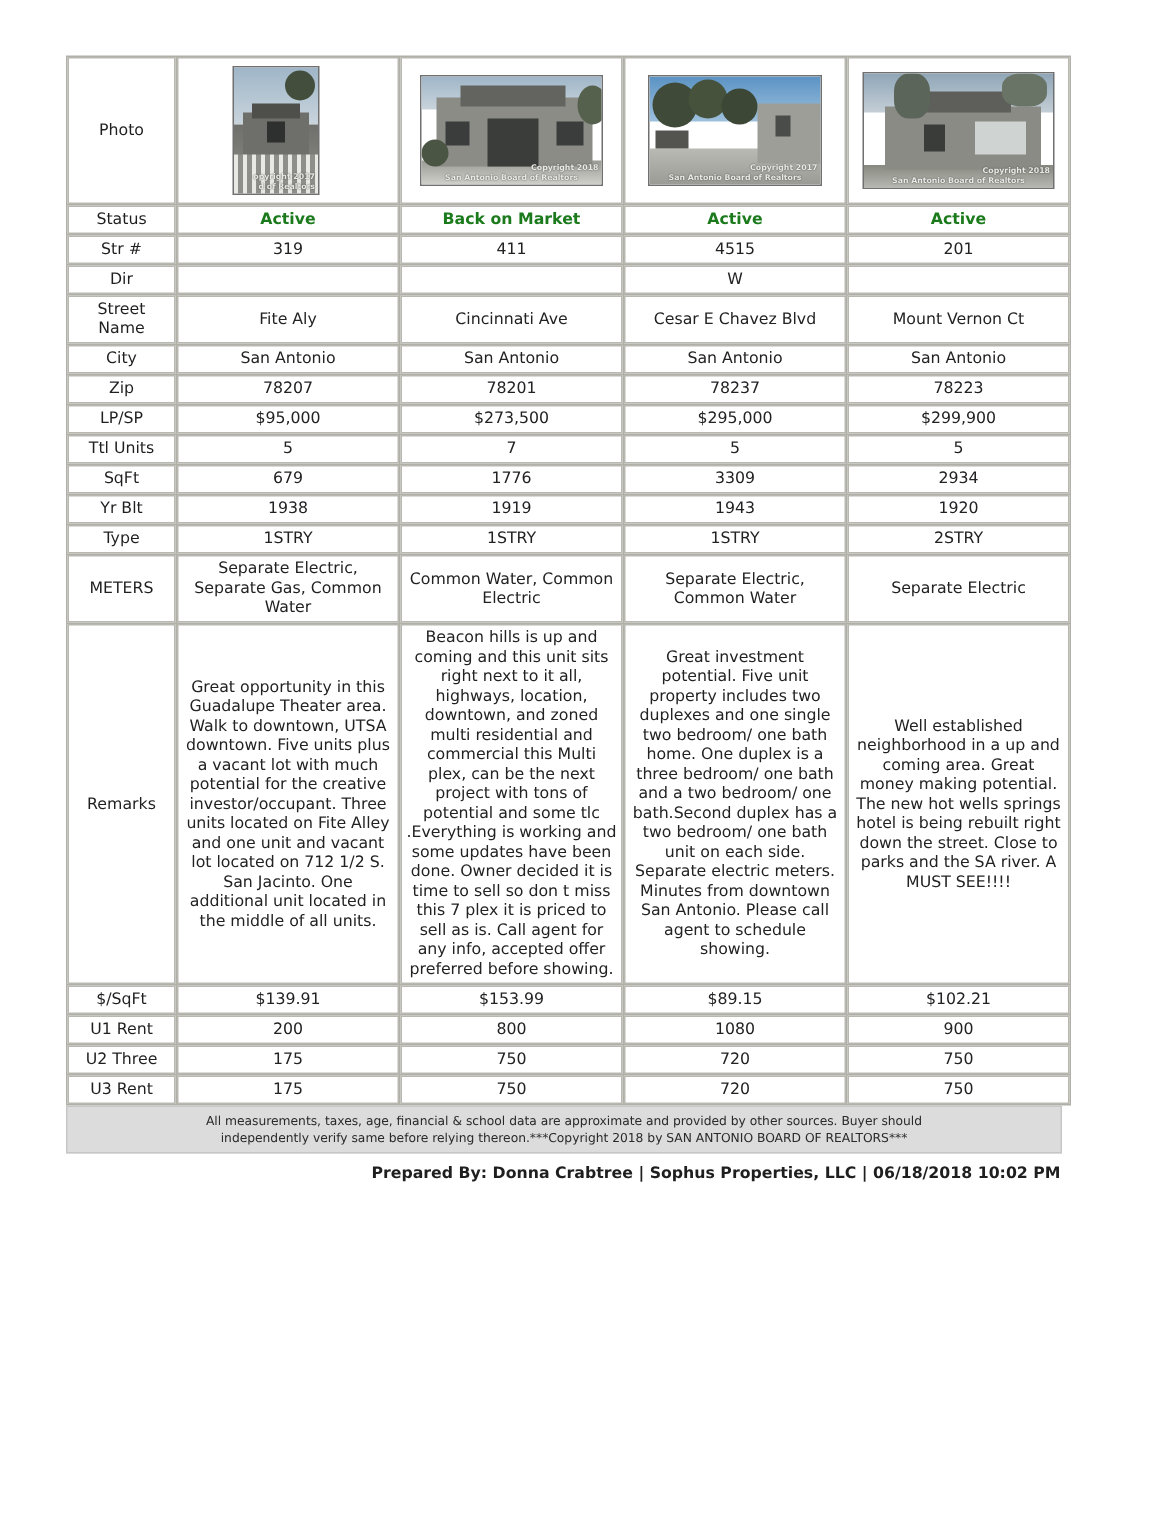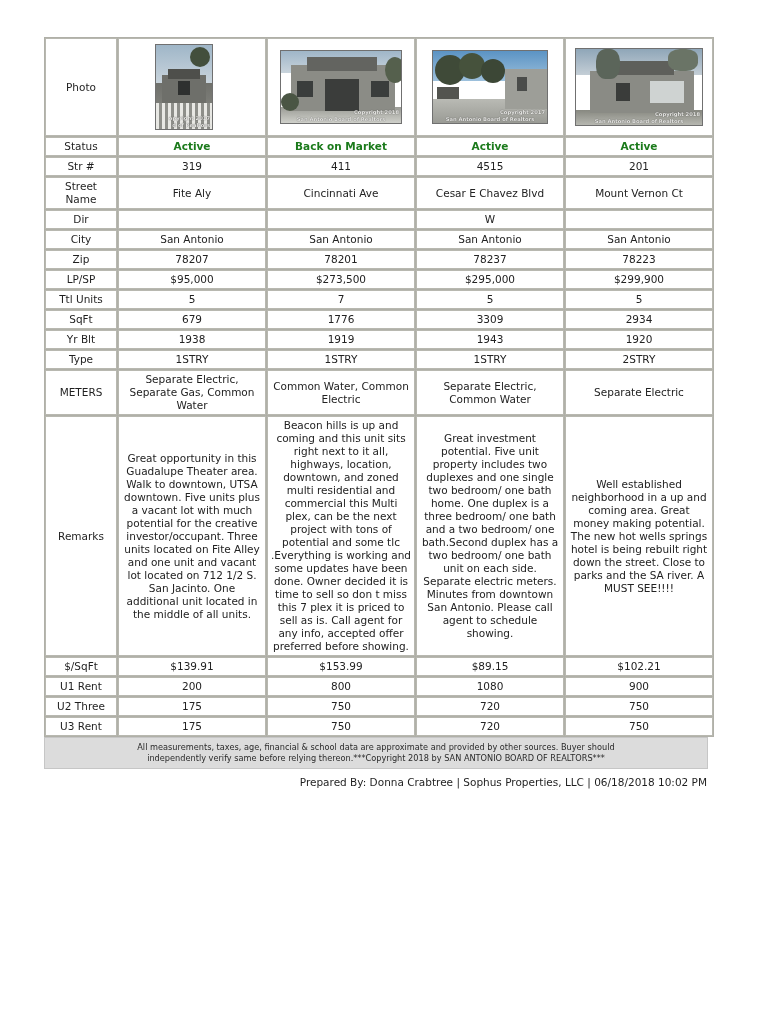--- a/index.html
+++ b/index.html
@@ -156,20 +156,21 @@
     color: #2a2a2a;
     padding: 4px 6px 5px 6px;
   }
 
   .prepared {
     text-align: right;
     font-size: 10.5px;
     color: #1f1f1f;
     padding-top: 7px;
     padding-right: 1px;
+    font-weight: bold;
   }
 </style>
 </head>
 <body>
 
 <div id="page">
 
   <div id="cma-wrap">
 
     <table class="cma">
@@ -264,36 +265,36 @@
 
         <tr>
           <td class="lbl">Str #</td>
           <td class="c1">319</td>
           <td class="c2">411</td>
           <td class="c3">4515</td>
           <td class="c4">201</td>
         </tr>
 
         <tr>
+          <td class="lbl">Dir</td>
+          <td class="c1">&nbsp;</td>
+          <td class="c2">&nbsp;</td>
+          <td class="c3">W</td>
+          <td class="c4">&nbsp;</td>
+        </tr>
+
+        <tr>
           <td class="lbl">Street Name</td>
           <td class="c1">Fite Aly</td>
           <td class="c2">Cincinnati Ave</td>
           <td class="c3">Cesar E Chavez Blvd</td>
           <td class="c4">Mount Vernon Ct</td>
         </tr>
 
         <tr>
-          <td class="lbl">Dir</td>
-          <td class="c1">&nbsp;</td>
-          <td class="c2">&nbsp;</td>
-          <td class="c3">W</td>
-          <td class="c4">&nbsp;</td>
-        </tr>
-
-        <tr>
           <td class="lbl">City</td>
           <td class="c1">San Antonio</td>
           <td class="c2">San Antonio</td>
           <td class="c3">San Antonio</td>
           <td class="c4">San Antonio</td>
         </tr>
 
         <tr>
           <td class="lbl">Zip</td>
           <td class="c1">78207</td>

